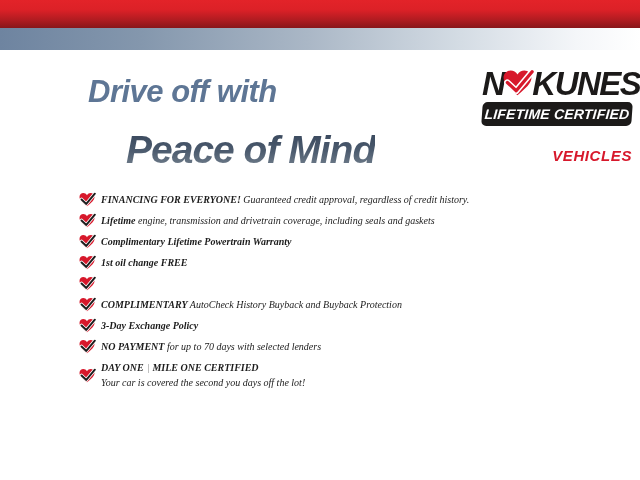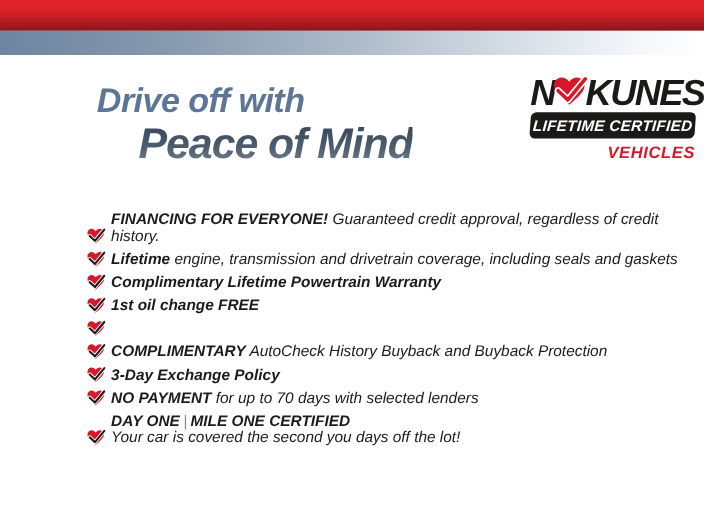--- a/index.html
+++ b/index.html
@@ -15,38 +15,38 @@
   .bar-top-slate{top:28px;height:22px;
     background:linear-gradient(90deg,#6e84a0 0%,#8497ad 22%,#aab7c6 48%,#d4dce4 72%,#f4f6f9 90%,#ffffff 100%);}
   .bar-bottom-slate{top:446px;height:9px;
     background:linear-gradient(90deg,#ffffff 0%,#eef1f4 22%,#c3cdd8 55%,#93a3b6 85%,#8495aa 100%);}
   .bar-bottom-red{top:455px;height:25px;
     background:linear-gradient(180deg,#8f161a 0%,#ad1a20 35%,#cf2026 70%,#e22329 100%);}
 
   
   .headline{position:absolute;left:88px;top:76px;font-style:italic;}
   .headline .line1{font-size:31px;font-weight:600;color:#5e7695;letter-spacing:-0.5px;line-height:1.05;}
-  .headline .line2{margin-left:38px;margin-top:3px;font-size:39px;font-weight:800;letter-spacing:-1px;line-height:1.0;
+  .headline .line2{margin-left:38px;margin-top:21px;font-size:39px;font-weight:800;letter-spacing:-1px;line-height:1.0;
     background:linear-gradient(180deg,#36455a 0%,#4d5c6f 55%,#75828f 100%);
     -webkit-background-clip:text;background-clip:text;color:transparent;}
 
   
   .logo{position:absolute;left:482px;top:66px;width:150px;font-style:italic;}
   .logo .kunes{color:#d7182b;font-weight:700;font-size:13px;letter-spacing:0.8px;margin-left:14px;line-height:1;}
   .logo .nofear{display:flex;align-items:center;font-size:33px;font-weight:800;color:#1c1a19;
     letter-spacing:-1.5px;line-height:1;margin-top:1px;}
   .logo .nofear .heart{width:33px;height:29px;margin:0 -2px 2px -3px;flex:none;}
   .logo .banner{background:#1c1a19;color:#ffffff;font-weight:700;font-size:14px;text-align:center;
     padding:4px 2px;border-radius:5px;margin-top:2px;transform:skewX(-4deg);letter-spacing:0.2px;}
-  .logo .vehicles{color:#d7182b;font-weight:800;font-size:15px;text-align:right;margin-top:5px;letter-spacing:0.6px;}
+  .logo .vehicles{color:#d7182b;font-weight:800;font-size:15px;text-align:right;margin-top:21px;letter-spacing:0.6px;}
 
   
   .benefits{position:absolute;left:78px;top:192px;right:12px;margin:0;padding:0;list-style:none;}
-  .benefits li{display:flex;align-items:flex-end;margin-bottom:6px;
-    font-style:italic;font-size:14px;color:#1b1b1b;line-height:15px;}
+  .benefits li{display:flex;align-items:center;margin-bottom:6px;
+    font-style:italic;font-size:10px;color:#1b1b1b;line-height:15px;font-family:Liberation Serif, serif;}
   .benefits .hc{width:18px;height:15px;margin-right:5px;margin-top:0;flex:none;}
   .benefits .b{font-weight:700;}
   .benefits .sep{color:#8a8a8a;font-weight:400;padding:0 3px;}
   .benefits .sub{font-weight:400;}
 </style>
 </head>
 <body>
 
 <div class="canvas">
 

